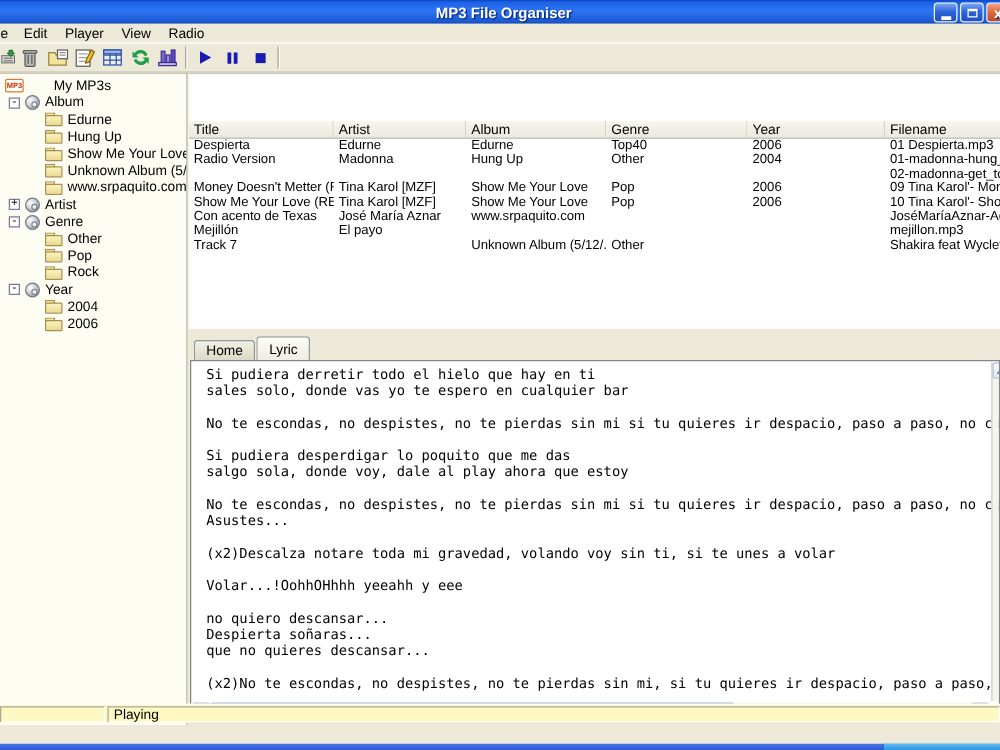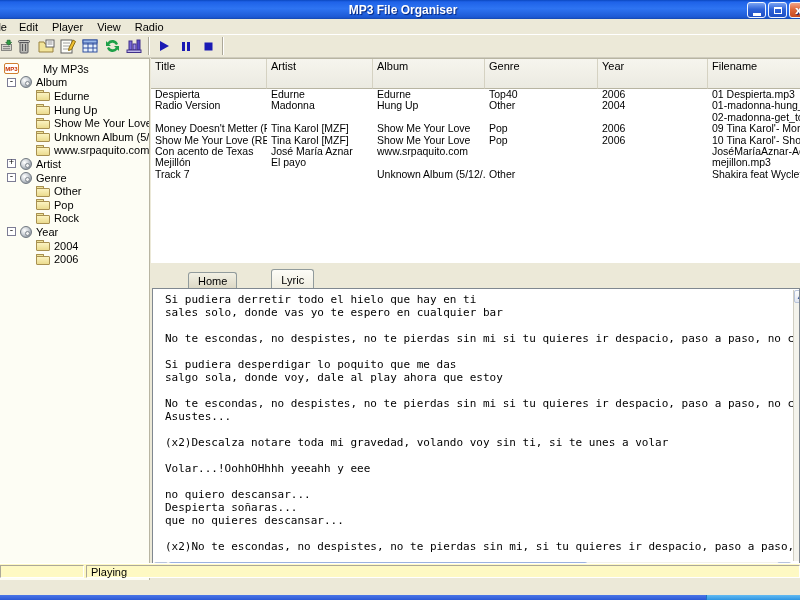--- a/index.html
+++ b/index.html
@@ -61,33 +61,33 @@
     width:12px; height:12px; border-radius:50%; flex:none; margin-right:4px;
     background:radial-gradient(circle at 35% 35%, #ffffff 0%, #d8dce0 35%, #9aa2ac 75%, #6f7880 100%);
     border:1px solid #707880; position:relative;
   }
   .cd-icon::after { content:""; position:absolute; left:4px; top:4px; width:3px; height:3px; border-radius:50%; background:#f0f0f0; border:1px solid #808890; }
   .folder-icon { width:14px; height:11px; position:relative; flex:none; margin-right:4px; }
   .folder-icon::before { content:""; position:absolute; left:0; top:0; width:6px; height:3px; background:#EFE49A; border:1px solid #A89050; border-bottom:none; border-radius:1px 1px 0 0; }
   .folder-icon::after { content:""; position:absolute; left:0; top:2px; right:0; bottom:0; background:linear-gradient(to bottom,#FBF3C0,#EBDB8E); border:1px solid #A89050; border-radius:1px; }
   
   .list-panel { position:absolute; left:151px; top:58px; right:0; height:205px; background:#fff; border-top:1px solid #B8B5A2; overflow:hidden; }
-  .lheader { display:flex; height:30px; }
+  .lheader { display:flex; height:14px;margin-top:38px; }
   .hcell {
     background:linear-gradient(to bottom,#F6F5EE,#EBEAE1); border-right:1px solid #D5D2C2;
     border-bottom:1px solid #B8B5A2; padding:1px 4px 0 4px; white-space:nowrap; overflow:hidden; flex:none;
   }
   .trow { display:flex; height:11.4px; }
   .tcell { padding:0 4px; white-space:nowrap; overflow:hidden; flex:none; font-size:10.5px; line-height:11.4px; }
   .cw0 { width:116px; } .cw1 { width:106px; } .cw2 { width:112px; } .cw3 { width:113px; } .cw4 { width:110px; } .cw5 { width:200px; }
   
   .tabstrip { position:absolute; left:155px; top:268px; height:20px; display:flex; align-items:flex-end; }
   .tab {
     border:1px solid #919B9C; border-bottom:none; border-radius:3px 3px 0 0;
-    padding:2px 9px 1px 9px; margin-right:1px; background:linear-gradient(#F2F0E4,#DDD9C6); height:16px;margin-left:33px;
+    padding:2px 9px 1px 9px; margin-right:1px; background:linear-gradient(#F2F0E4,#DDD9C6); height:16px;
   }
   .tab.active { background:linear-gradient(#FDFCF7,#EFEDE0); height:19px; padding-top:4px; position:relative; z-index:2; }
   
   .lyrics-panel { position:absolute; left:152px; top:288px; right:0; bottom:22px; background:#fff; border:1px solid #808890; overflow:hidden; }
   .lyrics-text {
     position:absolute; left:12px; top:4px; right:0; bottom:16px; overflow:hidden;
     font-family:"DejaVu Sans Mono","Liberation Mono",monospace; font-size:11px; line-height:13px; white-space:pre;
   }
   .hscroll { position:absolute; left:1px; right:8px; bottom:1px; height:14px; display:flex; background:#F4F3EC; }
   .sbtn {

